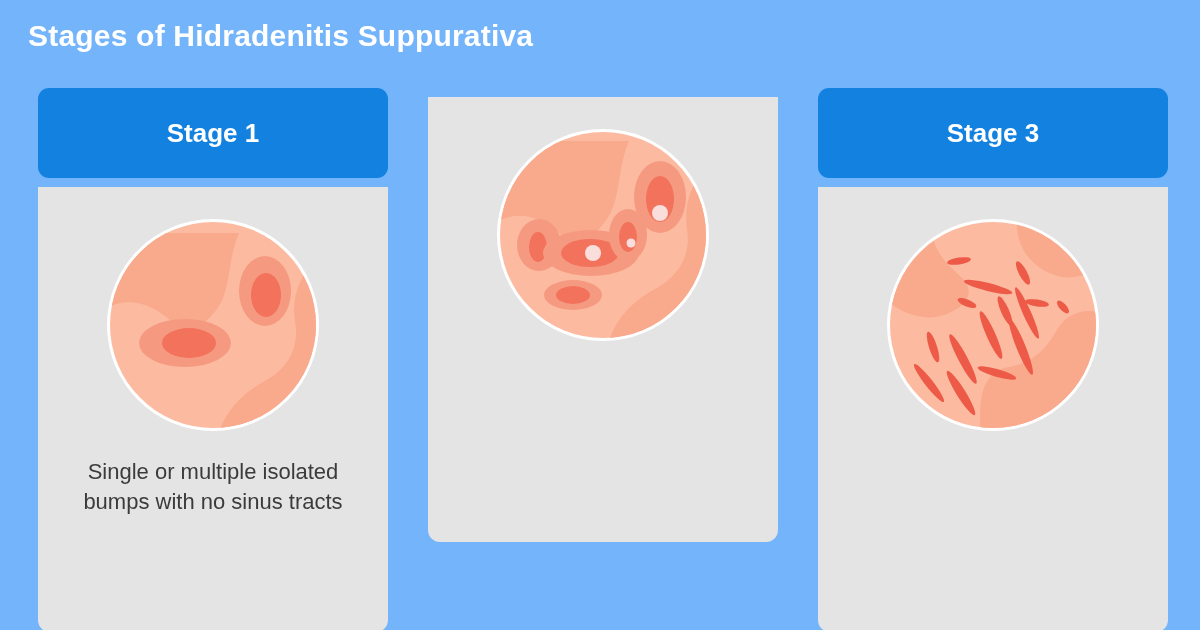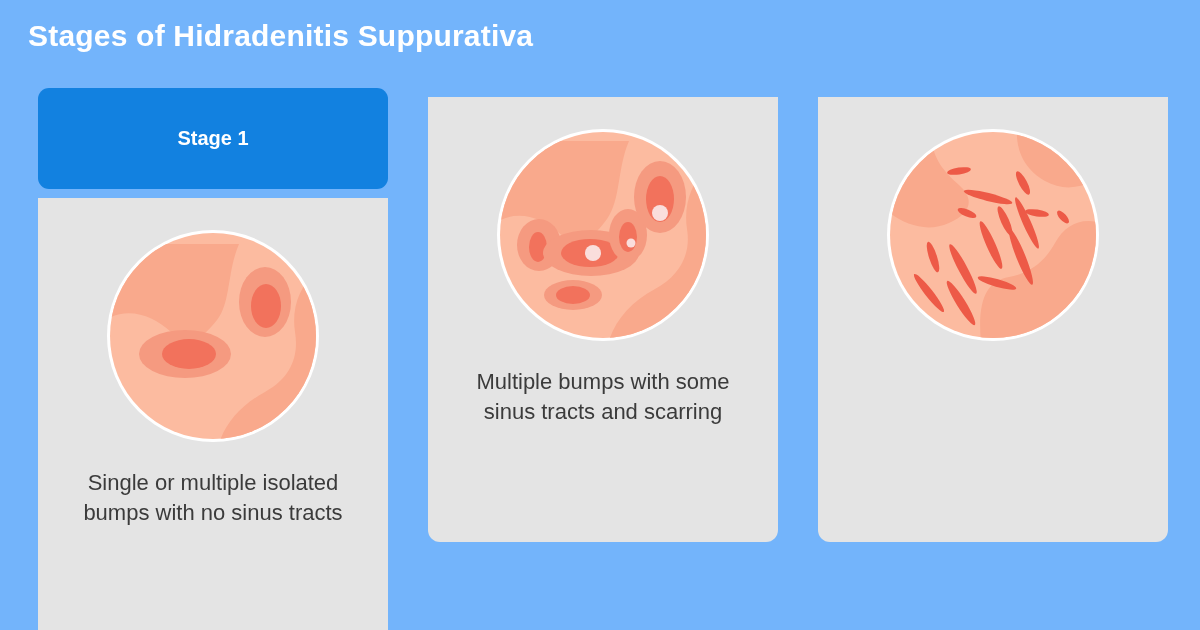--- a/index.html
+++ b/index.html
@@ -37,28 +37,28 @@
     display: flex;
     gap: 40px;
   }
   .card {
     width: 350px;
     display: flex;
     flex-direction: column;
     align-items: stretch;
   }
   .card-header {
-    height: 101px;
+    height: 90px;
     background: #1281e0;
     border-radius: 11px;
     display: flex;
     align-items: center;
     justify-content: center;
     color: #ffffff;
-    font-size: 20px;
+    font-size: 26px;
     font-weight: bold;
   }
   .card-body {
     margin-top: 9px;
     height: 445px;
     background: #e4e4e4;
     border-radius: 0 0 12px 12px;
     display: flex;
     flex-direction: column;
     align-items: center;
@@ -145,25 +145,27 @@
               <ellipse cx="133" cy="110" rx="9" ry="15" fill="#f2725c"></ellipse>
               <circle cx="136" cy="116" r="4.5" fill="#fadedc"></circle>
               <ellipse cx="165" cy="70" rx="26" ry="36" fill="#f59a80"></ellipse>
               <ellipse cx="165" cy="72" rx="14" ry="23" fill="#f2725c"></ellipse>
               <circle cx="165" cy="86" r="8" fill="#fadedc"></circle>
               <ellipse cx="78" cy="168" rx="29" ry="15" fill="#f59a80"></ellipse>
               <ellipse cx="78" cy="168" rx="17" ry="9" fill="#f2725c"></ellipse>
             </g>
           </svg>
         </div>
-        <div class="caption">Multiple bumps with some sinus tracts and scarring</div>
       </div>
     </div>
 
     <div class="card">
+      <div class="card-header">
+        <span>Stage 3</span>
+      </div>
       <div class="card-body">
         <div class="skin-wrap">
           <svg viewBox="0 0 216 216" xmlns="http://www.w3.org/2000/svg">
             <defs>
               <clipPath id="clip3">
                   <circle cx="108" cy="108" r="103"></circle>
                 </clipPath>
             </defs>
             <circle cx="108" cy="108" r="106" fill="#ffffff"></circle>
             <g clip-path="url(#clip3)">

